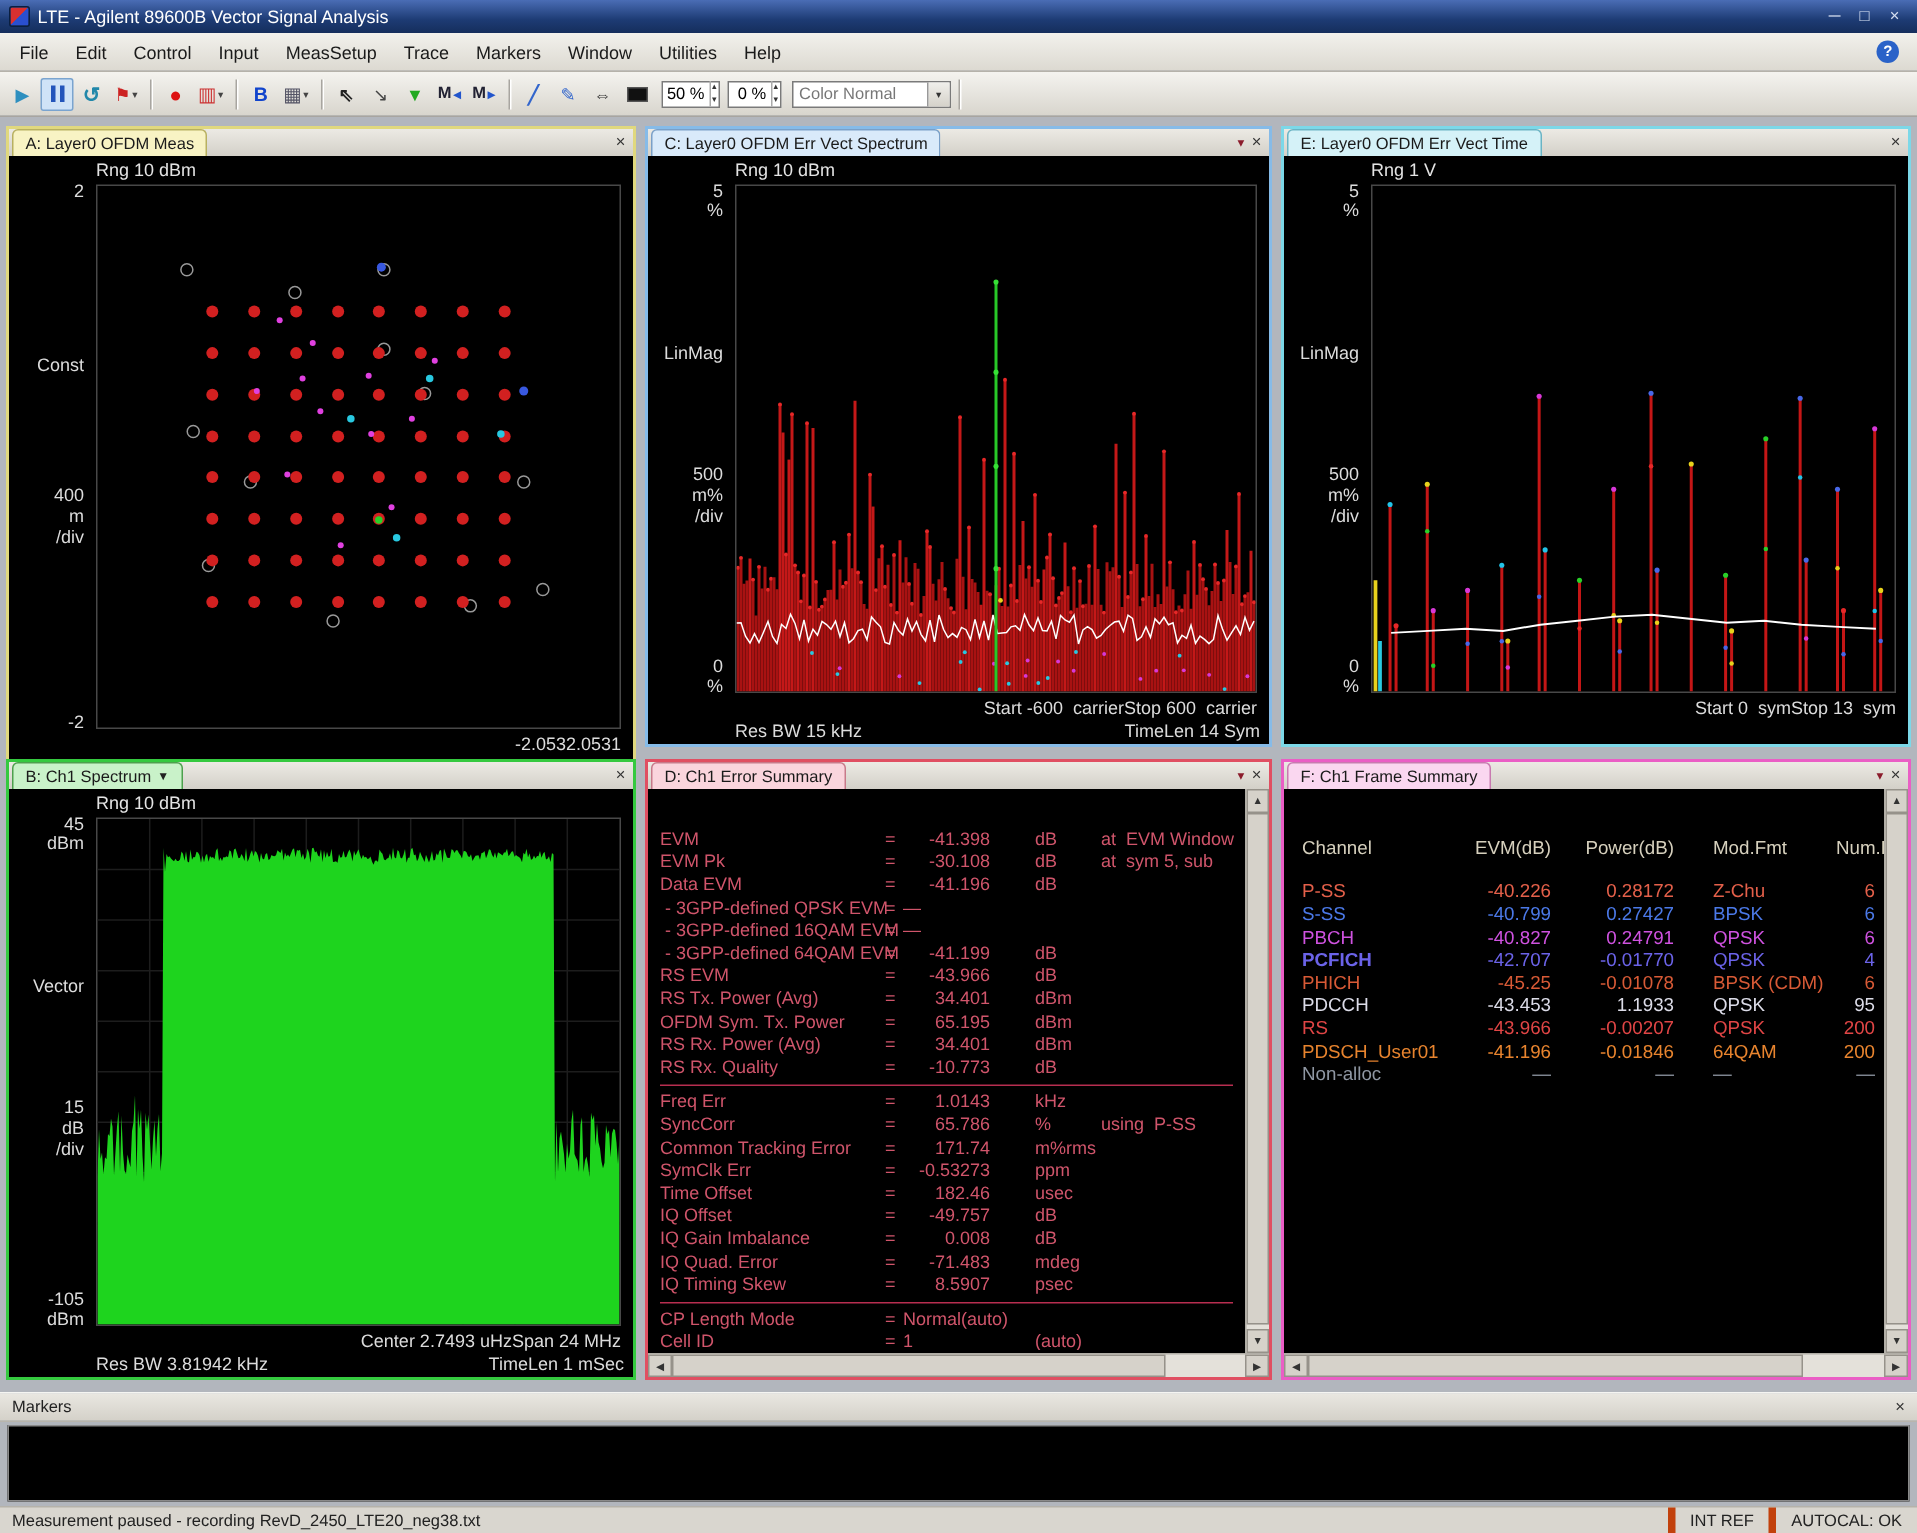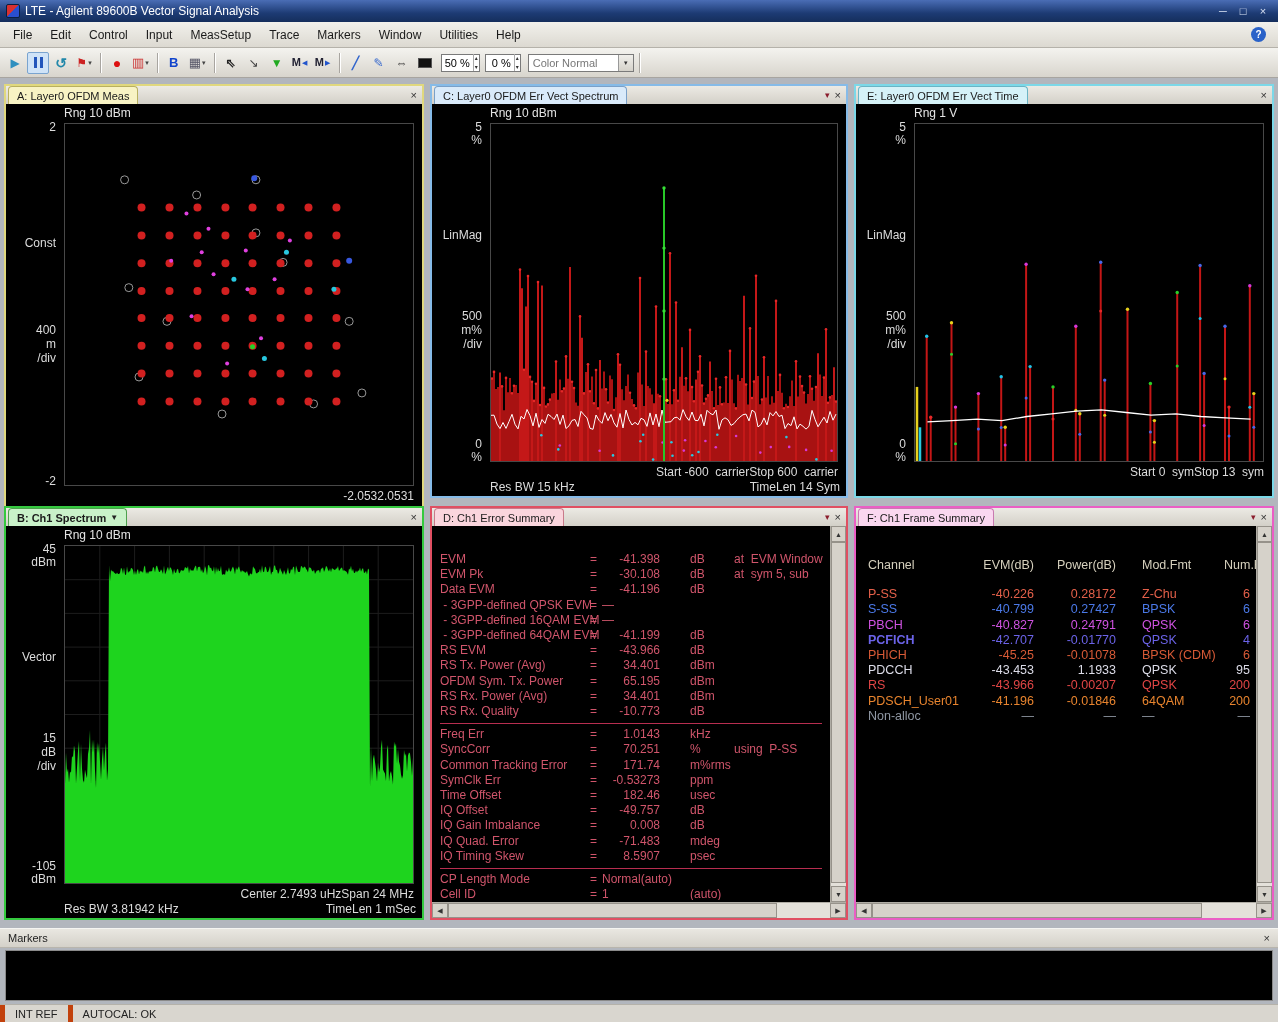--- a/index.html
+++ b/index.html
@@ -52,21 +52,21 @@
 
 
 .panel{position:absolute;border:2px solid;background:#000;display:flex;flex-direction:column}
 .panel-header{height:18px;background:linear-gradient(#eceae4,#d3d0c8);display:flex;align-items:stretch;flex:0 0 18px}
 .tab{display:flex;align-items:center;gap:4px;padding:0 8px;font-size:11px;color:#1a1a1a;border:1px solid #8a8a8a;border-bottom:none;border-radius:4px 4px 0 0;margin-left:2px;white-space:nowrap}
 .tab-caret{font-size:8px;color:#222}
 .panel-controls{margin-left:auto;display:flex;align-items:center;gap:5px;padding-right:5px}
 .close-x{font-size:11px;color:#333;line-height:1}
 .panel-menu{font-size:9px;color:#8b1c2c;line-height:1}
 #panel-a{border-color:#e0d87e}.tab-a{background:#f8f3c4;border-color:#b8b060}
-#panel-b{border-color:#35c93f}.tab-b{background:#c9f2c9;border-color:#4da04d;font-weight:bold}
+#panel-b{border-color:#35c93f}.tab-b{background:#c9f2c9;border-color:#4da04d;font-weight:normal}
 #panel-c{border-color:#86bbe8}.tab-c{background:#d9eafa;border-color:#7aa0c8}
 #panel-d{border-color:#e04f62}.tab-d{background:#fad5dd;border-color:#c87a8a}
 #panel-e{border-color:#7cd8e8}.tab-e{background:#d5f2f8;border-color:#6ab4c4}
 #panel-f{border-color:#ea5ec5}.tab-f{background:#fad7f0;border-color:#c87ab0}
 .panel-body{flex:1;position:relative;background:#000;color:#e4e4e4}
 
 
 .rng{position:absolute;top:2px;left:58px;font-size:12px;color:#e4e4e4;white-space:pre}
 .gutter{position:absolute;left:0;top:19px;bottom:34px;width:56px;font-size:12px;color:#dcdcdc}
 .g-top{position:absolute;top:-2px;right:6px;text-align:right;line-height:13px}
@@ -899,21 +899,21 @@
         <div class="err-row"><span class="err-label"> - 3GPP-defined QPSK EVM</span><span class="err-eq">=</span><span class="err-val left">—</span><span class="err-unit"></span><span class="err-extra"></span></div>
         <div class="err-row"><span class="err-label"> - 3GPP-defined 16QAM EVM</span><span class="err-eq">=</span><span class="err-val left">—</span><span class="err-unit"></span><span class="err-extra"></span></div>
         <div class="err-row"><span class="err-label"> - 3GPP-defined 64QAM EVM</span><span class="err-eq">=</span><span class="err-val">-41.199</span><span class="err-unit">dB</span><span class="err-extra"></span></div>
         <div class="err-row"><span class="err-label">RS EVM</span><span class="err-eq">=</span><span class="err-val">-43.966</span><span class="err-unit">dB</span><span class="err-extra"></span></div>
         <div class="err-row"><span class="err-label">RS Tx. Power (Avg)</span><span class="err-eq">=</span><span class="err-val">34.401</span><span class="err-unit">dBm</span><span class="err-extra"></span></div>
         <div class="err-row"><span class="err-label">OFDM Sym. Tx. Power</span><span class="err-eq">=</span><span class="err-val">65.195</span><span class="err-unit">dBm</span><span class="err-extra"></span></div>
         <div class="err-row"><span class="err-label">RS Rx. Power (Avg)</span><span class="err-eq">=</span><span class="err-val">34.401</span><span class="err-unit">dBm</span><span class="err-extra"></span></div>
         <div class="err-row"><span class="err-label">RS Rx. Quality</span><span class="err-eq">=</span><span class="err-val">-10.773</span><span class="err-unit">dB</span><span class="err-extra"></span></div>
         <div class="err-sep"></div>
         <div class="err-row"><span class="err-label">Freq Err</span><span class="err-eq">=</span><span class="err-val">1.0143</span><span class="err-unit">kHz</span><span class="err-extra"></span></div>
-        <div class="err-row"><span class="err-label">SyncCorr</span><span class="err-eq">=</span><span class="err-val">70.251</span><span class="err-unit">%</span><span class="err-extra">using  P-SS</span></div>
+        <div class="err-row"><span class="err-label">SyncCorr</span><span class="err-eq">=</span><span class="err-val">65.786</span><span class="err-unit">%</span><span class="err-extra">using  P-SS</span></div>
         <div class="err-row"><span class="err-label">Common Tracking Error</span><span class="err-eq">=</span><span class="err-val">171.74</span><span class="err-unit">m%rms</span><span class="err-extra"></span></div>
         <div class="err-row"><span class="err-label">SymClk Err</span><span class="err-eq">=</span><span class="err-val">-0.53273</span><span class="err-unit">ppm</span><span class="err-extra"></span></div>
         <div class="err-row"><span class="err-label">Time Offset</span><span class="err-eq">=</span><span class="err-val">182.46</span><span class="err-unit">usec</span><span class="err-extra"></span></div>
         <div class="err-row"><span class="err-label">IQ Offset</span><span class="err-eq">=</span><span class="err-val">-49.757</span><span class="err-unit">dB</span><span class="err-extra"></span></div>
         <div class="err-row"><span class="err-label">IQ Gain Imbalance</span><span class="err-eq">=</span><span class="err-val">0.008</span><span class="err-unit">dB</span><span class="err-extra"></span></div>
         <div class="err-row"><span class="err-label">IQ Quad. Error</span><span class="err-eq">=</span><span class="err-val">-71.483</span><span class="err-unit">mdeg</span><span class="err-extra"></span></div>
         <div class="err-row"><span class="err-label">IQ Timing Skew</span><span class="err-eq">=</span><span class="err-val">8.5907</span><span class="err-unit">psec</span><span class="err-extra"></span></div>
         <div class="err-sep"></div>
         <div class="err-row"><span class="err-label">CP Length Mode</span><span class="err-eq">=</span><span class="err-val left">Normal(auto)</span><span class="err-unit"></span><span class="err-extra"></span></div>
         <div class="err-row"><span class="err-label">Cell ID</span><span class="err-eq">=</span><span class="err-val left">1</span><span class="err-unit">(auto)</span><span class="err-extra"></span></div>
@@ -995,15 +995,16 @@
 
 <div class="markers">
   <div class="markers-header">
     <span>Markers</span>
     <span class="close-x">×</span>
   </div>
   <div class="markers-body"></div>
 </div>
 
 <div class="statusbar">
+  <span class="status-left">Measurement paused - recording RevD_2450_LTE20_neg38.txt</span>
   <span class="status-sec">INT REF</span>
   <span class="status-sec">AUTOCAL: OK</span>
 </div>
 
 </body></html>

